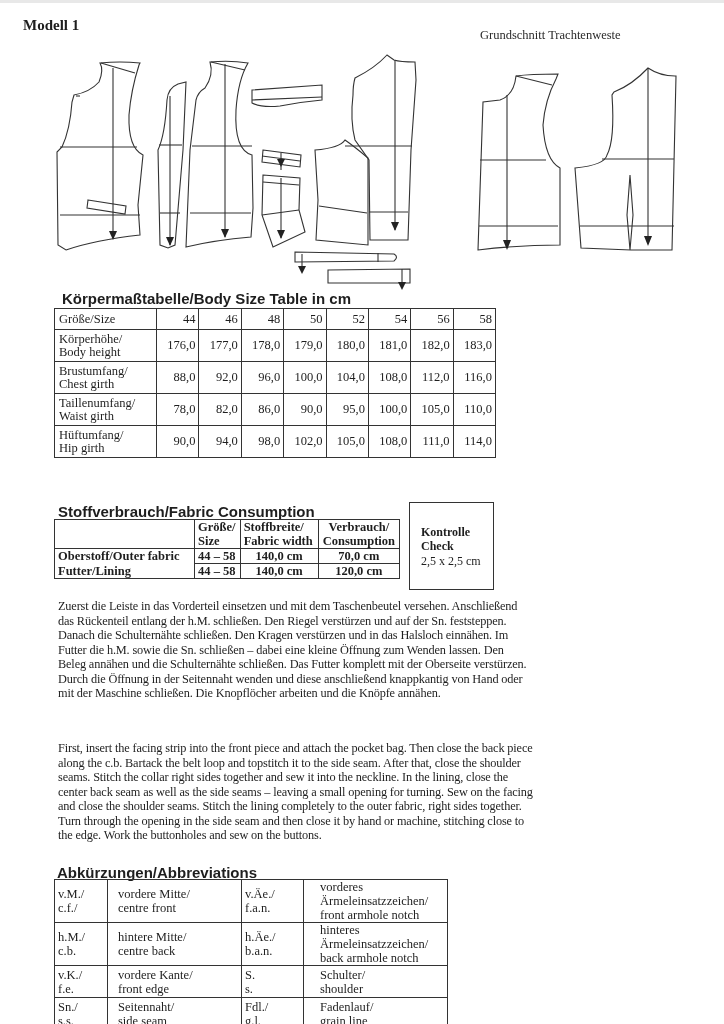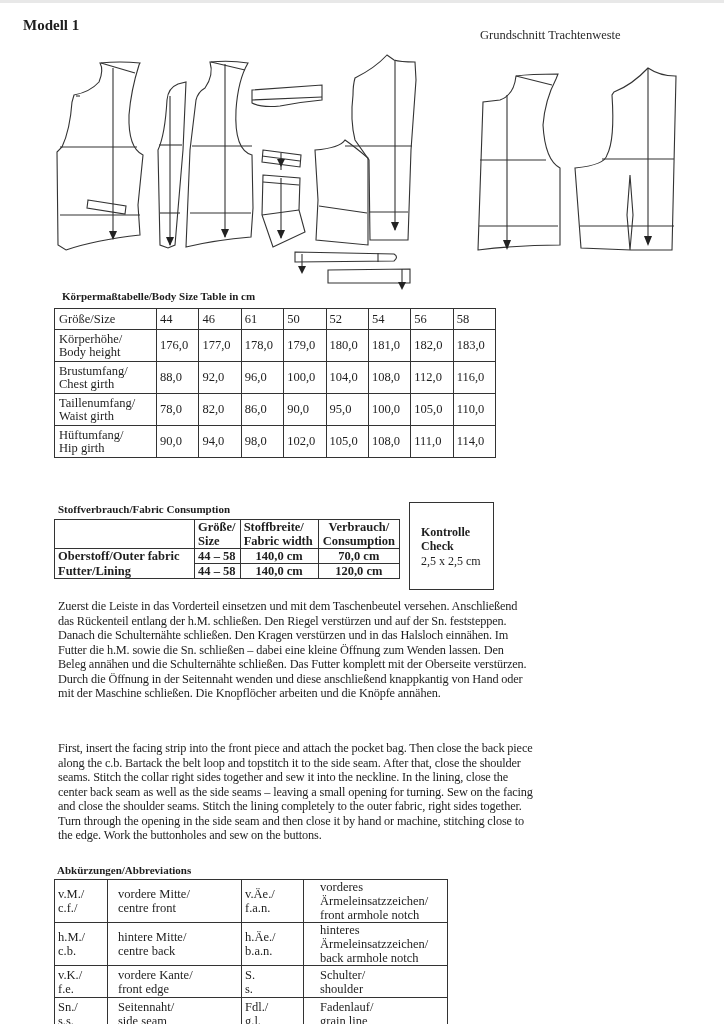--- a/index.html
+++ b/index.html
@@ -3,24 +3,24 @@
 <meta charset="utf-8">
 <style>
   html, body { margin:0; padding:0; background:#fff; }
   body { width:724px; height:1024px; position:relative; overflow:hidden; font-family:"DejaVu Serif", serif; color:#1e1e1e; }
   .topbar { position:absolute; left:0; top:0; width:724px; height:3px; background:#e8e8e8; }
   .title { position:absolute; left:23px; top:17px; font-size:15px; font-weight:bold; font-family:"Liberation Serif", serif; }
   .subtitle { position:absolute; left:480px; top:28px; font-size:12.5px; font-family:"Liberation Serif", serif; color:#2a2a2a; }
   svg.patterns { position:absolute; left:0; top:0; }
   svg.patterns path, svg.patterns line, svg.patterns polyline, svg.patterns polygon { fill:none; stroke:#333; stroke-width:1.1; }
   svg.patterns .arrowhead { fill:#222; stroke:none; }
-  .sec-h { position:absolute; font-family:Liberation Serif, serif; font-weight:bold; font-size:11px; }
+  .sec-h { position:absolute; font-family:Liberation Sans, sans-serif; font-weight:bold; font-size:15px; }
   table { border-collapse:collapse; font-family:"Liberation Serif", serif; font-size:12.5px; position:absolute; }
   table td { border:1px solid #333; padding:0 3px; line-height:13px; }
-  .size-table td { text-align:left; height:20px; }
+  .size-table td { text-align:right; height:20px; }
   .size-table td.lbl { text-align:left; width:94px; padding-left:4px; }
   .size-table tr.two td { height:31px; }
   .size-table tr.line td { height:18px; }
   .line-sample { display:inline-block; width:36px; height:0; vertical-align:middle; border-top:1px solid #333; }
   .fab-table td { height:14px; line-height:14px;font-weight:bold; }
   .check-box { position:absolute; left:409px; top:502px; width:83px; height:86px; border:1.5px solid #333; font-family:"Liberation Serif", serif; font-size:12px; }
   .check-box .k { position:absolute; left:11px; top:22px; font-weight:bold; line-height:14px; }
   .check-box .m { position:absolute; left:11px; top:51px; }
   .para { position:absolute; left:58px; width:475px; font-family:"Liberation Serif", serif; font-size:12.3px; line-height:14.5px; letter-spacing:-0.15px; }
   .abbr-table td { height:31px; vertical-align:middle; line-height:14px; }
@@ -125,21 +125,21 @@
   </g>
 </svg>
 
 <div class="sec-h" style="left:62px; top:290px;">Körpermaßtabelle/Body Size Table in cm</div>
 <table class="size-table" style="left:54px; top:308px; width:442px;">
   <tbody>
   <tr>
     <td class="lbl">Größe/Size</td>
     <td>44</td>
     <td>46</td>
-    <td>61</td>
+    <td>48</td>
     <td>50</td>
     <td>52</td>
     <td>54</td>
     <td>56</td>
     <td>58</td>
   </tr>
   <tr class="two">
     <td class="lbl"><span>Körperhöhe/</span><br><span>Body height</span></td>
     <td>176,0</td>
     <td>177,0</td>

